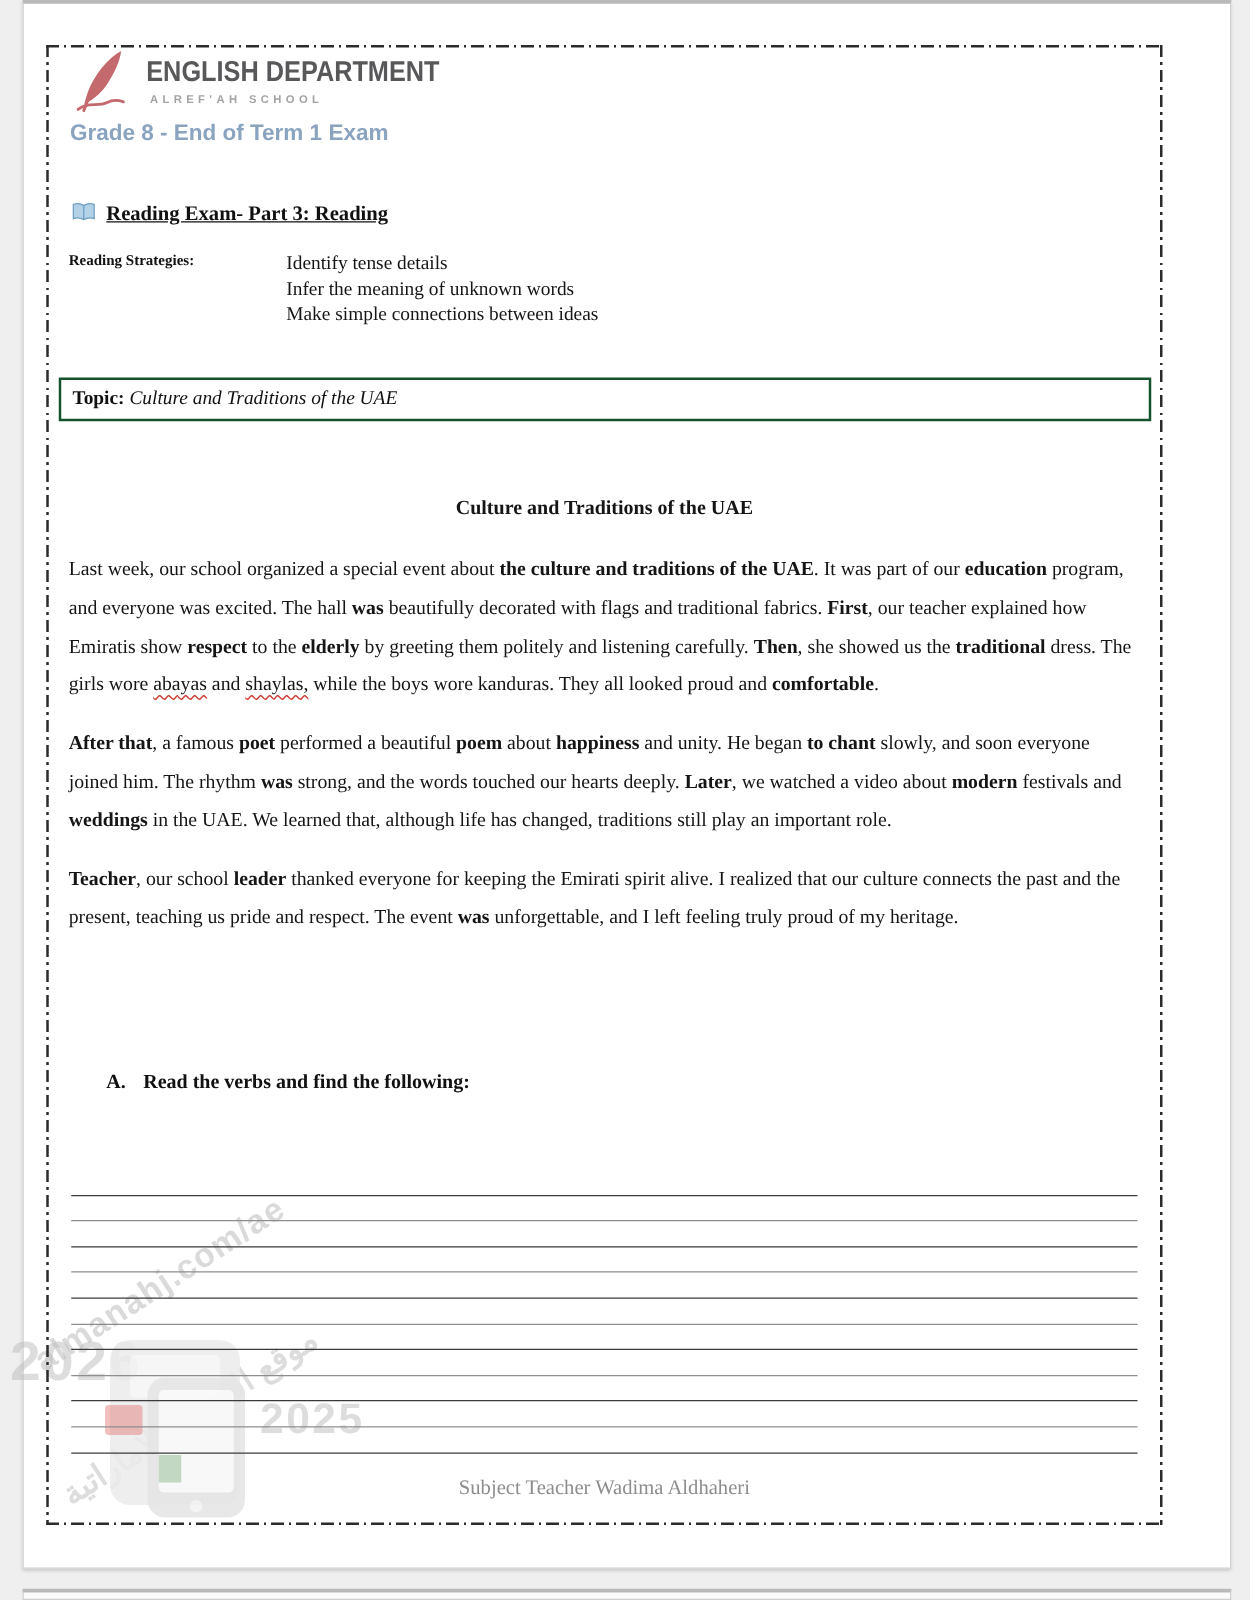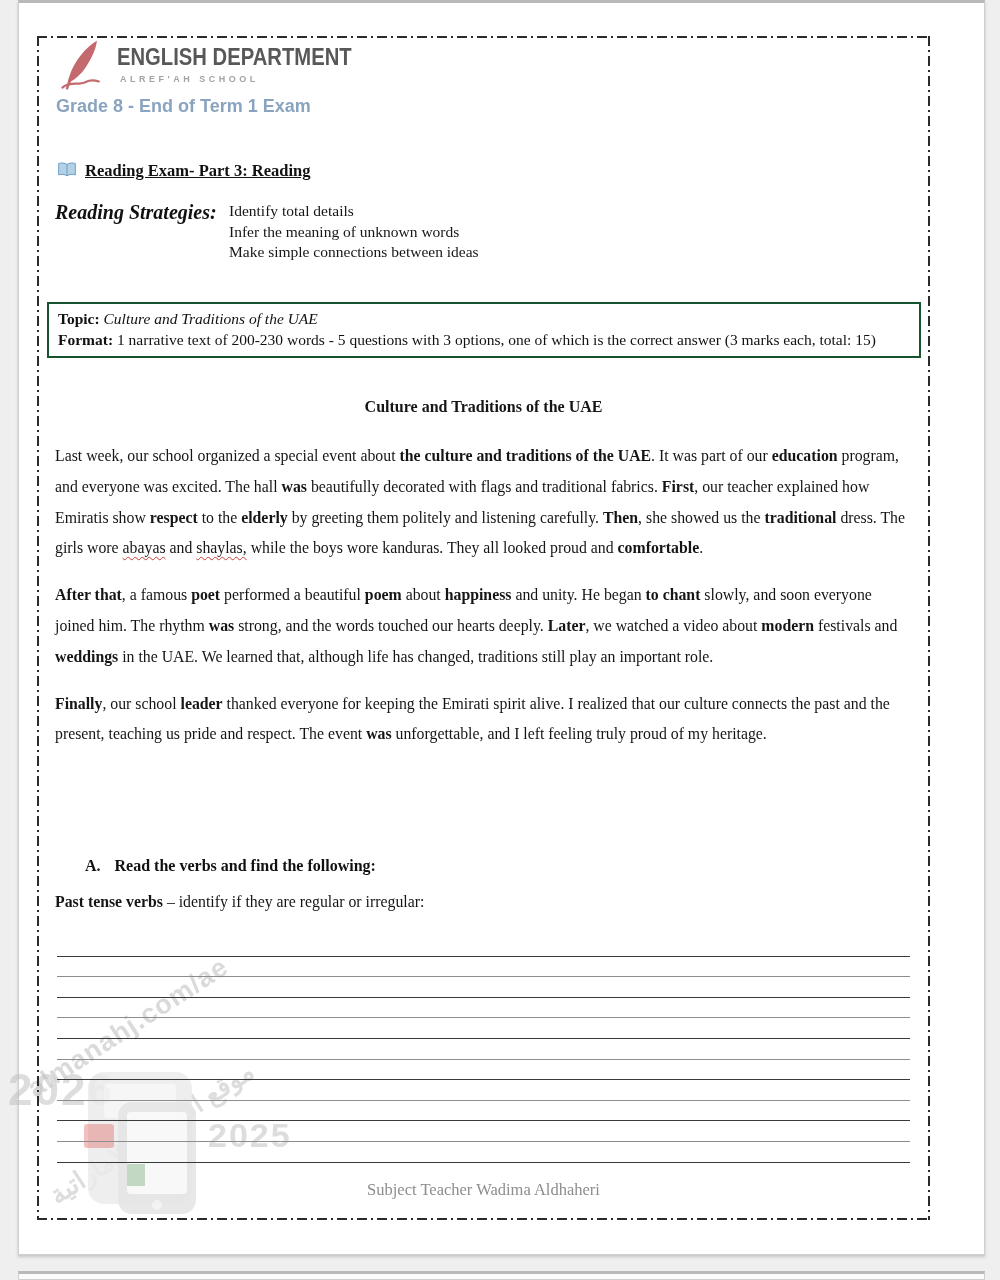--- a/index.html
+++ b/index.html
@@ -55,21 +55,21 @@
   .dept-sub   { position:absolute; left:120px; top:74px; font-family:"Liberation Sans", sans-serif;
                 font-size:9px; color:#a3a3a3; letter-spacing:3.5px; font-weight:bold; white-space:nowrap; }
   .grade-line { position:absolute; left:56px; top:96px; font-family:"Liberation Sans", sans-serif;
                 font-size:18px; font-weight:bold; color:#8aa4c0; }
 
   .reading-heading { position:absolute; left:57px; top:159px; font-size:16.5px; font-weight:bold;
                      color:#111; display:flex; align-items:center; gap:8px;text-decoration:underline; }
   .book-icon { display:inline-block; margin-top:2px; }
 
   .strategies { position:absolute; left:55px; top:201px; width:620px; display:flex; }
-  .strategies-label { font-size:20px; font-weight:bold; color:#111; width:174px; flex:none;font-style:italic; }
+  .strategies-label { font-size:12px; font-weight:bold; color:#111; width:174px; flex:none; }
   .strategies-items div { font-size:15.5px; color:#161616; line-height:20.5px; }
 
   .topic-box { position:absolute; left:47px; top:302px; width:874px; border:2px solid #14532d;
                padding:4px 9px 6px 9px; font-size:15.5px; line-height:21px; color:#111; }
   .topic-box .lbl { font-weight:bold; }
   .topic-box .ital { font-style:italic; }
 
   .passage { position:absolute; left:55px; top:398px; width:857px; color:#151515; }
   .passage-title { text-align:center; font-weight:bold; font-size:16px; margin-bottom:25px; }
   .passage p { font-size:15.8px; line-height:30.8px; margin-bottom:16px; }
@@ -134,43 +134,39 @@
         <path d="M12 4 C9 1.8 5 1.8 2 2.8 L2 16.5 C5 15.5 9 15.5 12 17.5 C15 15.5 19 15.5 22 16.5 L22 2.8 C19 1.8 15 1.8 12 4 Z" fill="#b3d2e8" stroke="#6d9ec4" stroke-width="1.2"></path>
         <line x1="12" y1="4" x2="12" y2="17.5" stroke="#6d9ec4" stroke-width="1.2"></line>
       </svg>
     </span>
     <span>Reading Exam- Part 3: Reading</span>
   </div>
 
   <div class="strategies">
     <div class="strategies-label">Reading Strategies:</div>
     <div class="strategies-items">
-      <div>Identify total details</div>
+      <div>Identify tense details</div>
       <div>Infer the meaning of unknown words</div>
       <div>Make simple connections between ideas</div>
     </div>
   </div>
 
   <div class="topic-box">
     <div><span class="lbl">Topic:</span> <span class="ital">Culture and Traditions of the UAE</span></div>
-    <div><span class="lbl">Format:</span> <span>1 narrative text of 200-230 words - 5 questions with 3 options, one of which is the correct answer (3 marks each, total: 15)</span></div>
   </div>
 
   <div class="passage">
     <div class="passage-title">Culture and Traditions of the UAE</div>
     <p><span>Last week, our school organized a special event about </span><span class="b">the culture and traditions of the UAE</span><span>. It was part of our </span><span class="b">education</span><span> program, and everyone was excited. The hall </span><span class="b">was</span><span> beautifully decorated with flags and traditional fabrics. </span><span class="b">First</span><span>, our teacher explained how Emiratis show </span><span class="b">respect</span><span> to the </span><span class="b">elderly</span><span> by greeting them politely and listening carefully. </span><span class="b">Then</span><span>, she showed us the </span><span class="b">traditional</span><span> dress. The girls wore </span><span class="sq">abayas</span><span> and </span><span class="sq">shaylas,</span><span> while the boys wore kanduras. They all looked proud and </span><span class="b">comfortable</span><span>.</span></p>
     <p><span class="b">After that</span><span>, a famous </span><span class="b">poet</span><span> performed a beautiful </span><span class="b">poem</span><span> about </span><span class="b">happiness</span><span> and unity. He began </span><span class="b">to chant</span><span> slowly, and soon everyone joined him. The rhythm </span><span class="b">was</span><span> strong, and the words touched our hearts deeply. </span><span class="b">Later</span><span>, we watched a video about </span><span class="b">modern</span><span> festivals and </span><span class="b">weddings</span><span> in the UAE. We learned that, although life has changed, traditions still play an important role.</span></p>
-    <p><span class="b">Finally</span><span>, our school </span><span class="b">leader</span><span> thanked everyone for keeping the Emirati spirit alive. I realized that our culture connects the past and the present, teaching us pride and respect. The event </span><span class="b">was</span><span> unforgettable, and I left feeling truly proud of my heritage.</span></p>
+    <p><span class="b">Teacher</span><span>, our school </span><span class="b">leader</span><span> thanked everyone for keeping the Emirati spirit alive. I realized that our culture connects the past and the present, teaching us pride and respect. The event </span><span class="b">was</span><span> unforgettable, and I left feeling truly proud of my heritage.</span></p>
   </div>
 
   <div class="task-a">
     <span>A.</span><span class="gap"></span><span>Read the verbs and find the following:</span>
-  </div>
-  <div class="subtask">
-    <span class="b">Past tense verbs</span><span> – identify if they are regular or irregular:</span>
   </div>
 
   <div class="answer-lines">
       <div class="ans-line"></div>
       <div class="ans-line light"></div>
       <div class="ans-line"></div>
       <div class="ans-line light"></div>
       <div class="ans-line"></div>
       <div class="ans-line light"></div>
       <div class="ans-line"></div>

